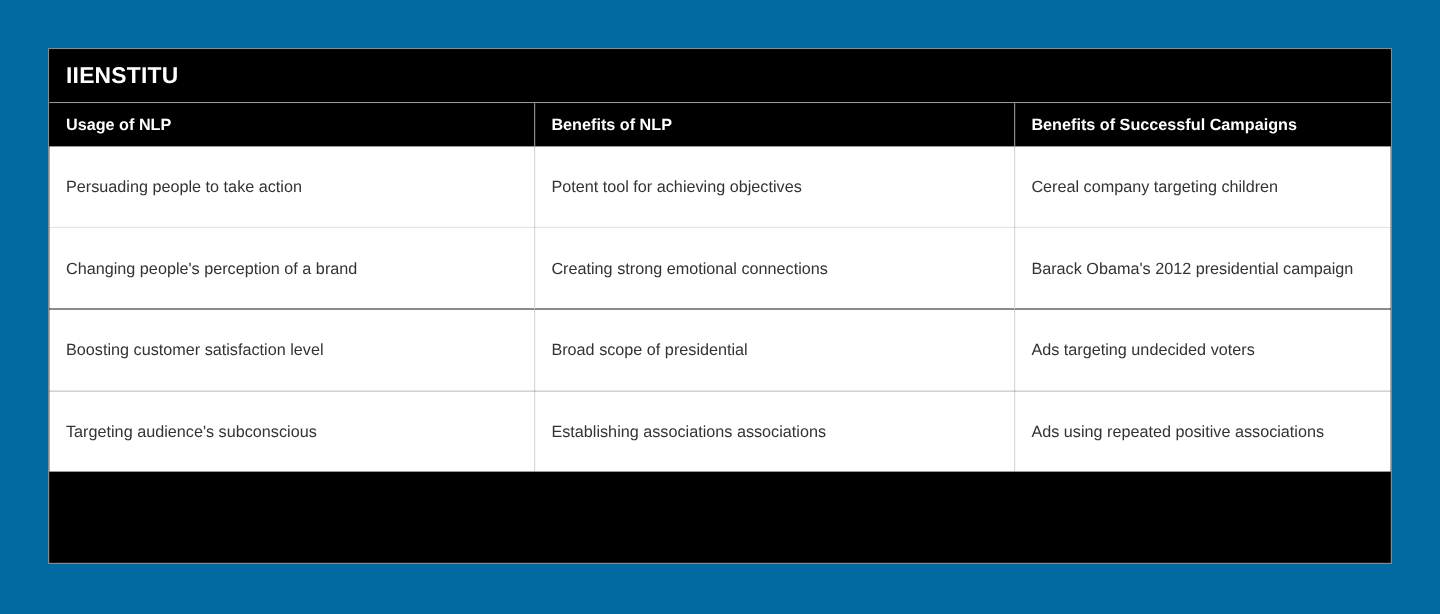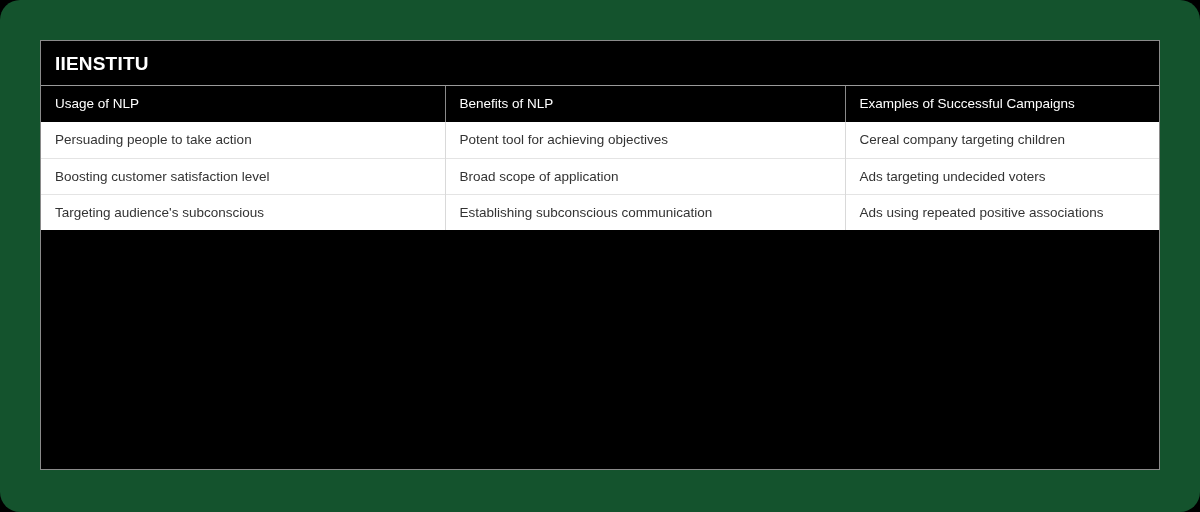--- a/index.html
+++ b/index.html
@@ -12,22 +12,21 @@
     height: 512px;
     background: #000000;
     font-family: "Liberation Sans", sans-serif;
     overflow: hidden;
   }
 
   .canvas {
     position: relative;
     width: 1200px;
     height: 512px;
-    background: #14532d;
-    border-radius: 20px;
+    background: #0369a1;
   }
 
   .table-card {
     position: absolute;
     left: 40px;
     top: 40px;
     width: 1120px;
     height: 430px;
     background: #000000;
     border: 1px solid #8a8a8a;
@@ -64,38 +63,38 @@
   }
 
   table.nlp-table col.c1 { width: 404px; }
   table.nlp-table col.c2 { width: 400px; }
   table.nlp-table col.c3 { width: 314px; }
 
   table.nlp-table thead th {
     background: #000000;
     color: #ffffff;
     font-size: 13.5px;
-    font-weight: normal;
+    font-weight: bold;
     text-align: left;
     padding: 10px 14px 11px 14px;
     border-right: 1px solid #8a8a8a;
     box-sizing: border-box;
     white-space: nowrap;
   }
   table.nlp-table thead th:last-child {
     border-right: none;
   }
 
   table.nlp-table tbody td {
     background: #ffffff;
     color: #333333;
     font-size: 13.5px;
     font-weight: normal;
     text-align: left;
-    padding: 0 14px;
+    padding: 16px 14px;
     height: 36px;
     line-height: 35px;
     border-right: 1px solid #d9d9d9;
     border-top: 1px solid #e4e4e4;
     box-sizing: border-box;
     white-space: nowrap;
     overflow: hidden;
     text-overflow: ellipsis;
   }
   table.nlp-table tbody tr:first-child td {
@@ -121,37 +120,42 @@
       <table class="nlp-table">
         <colgroup>
           <col class="c1">
           <col class="c2">
           <col class="c3">
         </colgroup>
         <thead>
           <tr>
             <th>Usage of NLP</th>
             <th>Benefits of NLP</th>
-            <th>Examples of Successful Campaigns</th>
+            <th>Benefits of Successful Campaigns</th>
           </tr>
         </thead>
         <tbody>
           <tr>
             <td>Persuading people to take action</td>
             <td>Potent tool for achieving objectives</td>
             <td>Cereal company targeting children</td>
           </tr>
           <tr>
+            <td>Changing people's perception of a brand</td>
+            <td>Creating strong emotional connections</td>
+            <td>Barack Obama's 2012 presidential campaign</td>
+          </tr>
+          <tr>
             <td>Boosting customer satisfaction level</td>
-            <td>Broad scope of application</td>
+            <td>Broad scope of presidential</td>
             <td>Ads targeting undecided voters</td>
           </tr>
           <tr>
             <td>Targeting audience's subconscious</td>
-            <td>Establishing subconscious communication</td>
+            <td>Establishing associations associations</td>
             <td>Ads using repeated positive associations</td>
           </tr>
         </tbody>
       </table>
     </div>
 
   </div>
 </div>
 
 </body></html>

